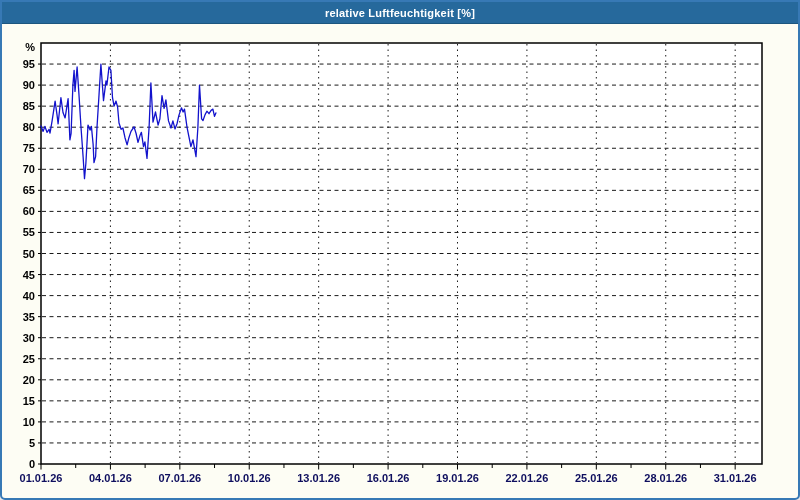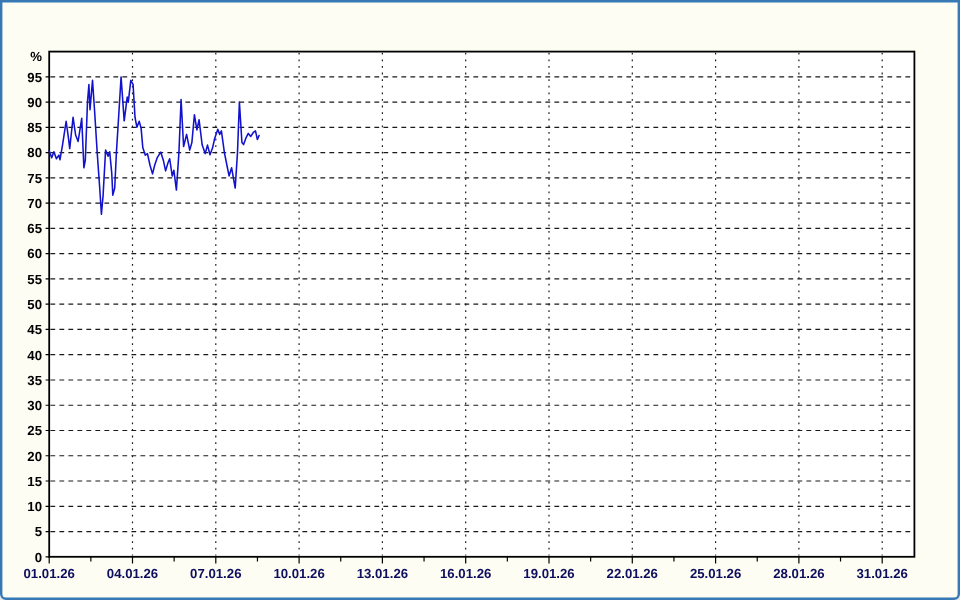--- a/index.html
+++ b/index.html
@@ -24,20 +24,23 @@
     font-size:11px;
     font-weight:bold;
     letter-spacing:0.2px;
   }
   #chart{position:absolute;left:0;top:22px;}
 </style>
 </head>
 <body>
 
 <div class="frame">
+  <div class="titlebar">
+    <span>relative Luftfeuchtigkeit [%]</span>
+  </div>
   <svg id="chart" width="796" height="474" viewBox="0 0 796 474">
       <rect x="39" y="19" width="721" height="421" fill="#ffffff"></rect>
       <line x1="40" y1="418.95" x2="759" y2="418.95" stroke="#1a1a1a" stroke-width="1" stroke-dasharray="4 3.5"></line>
       <line x1="40" y1="397.9" x2="759" y2="397.9" stroke="#1a1a1a" stroke-width="1" stroke-dasharray="4 3.5"></line>
       <line x1="40" y1="376.85" x2="759" y2="376.85" stroke="#1a1a1a" stroke-width="1" stroke-dasharray="4 3.5"></line>
       <line x1="40" y1="355.8" x2="759" y2="355.8" stroke="#1a1a1a" stroke-width="1" stroke-dasharray="4 3.5"></line>
       <line x1="40" y1="334.75" x2="759" y2="334.75" stroke="#1a1a1a" stroke-width="1" stroke-dasharray="4 3.5"></line>
       <line x1="40" y1="313.7" x2="759" y2="313.7" stroke="#1a1a1a" stroke-width="1" stroke-dasharray="4 3.5"></line>
       <line x1="40" y1="292.65" x2="759" y2="292.65" stroke="#1a1a1a" stroke-width="1" stroke-dasharray="4 3.5"></line>
       <line x1="40" y1="271.6" x2="759" y2="271.6" stroke="#1a1a1a" stroke-width="1" stroke-dasharray="4 3.5"></line>

